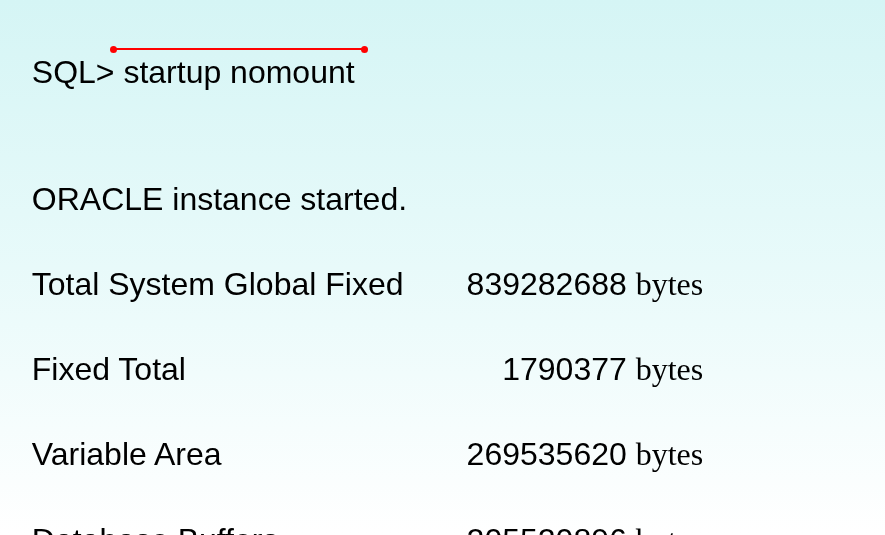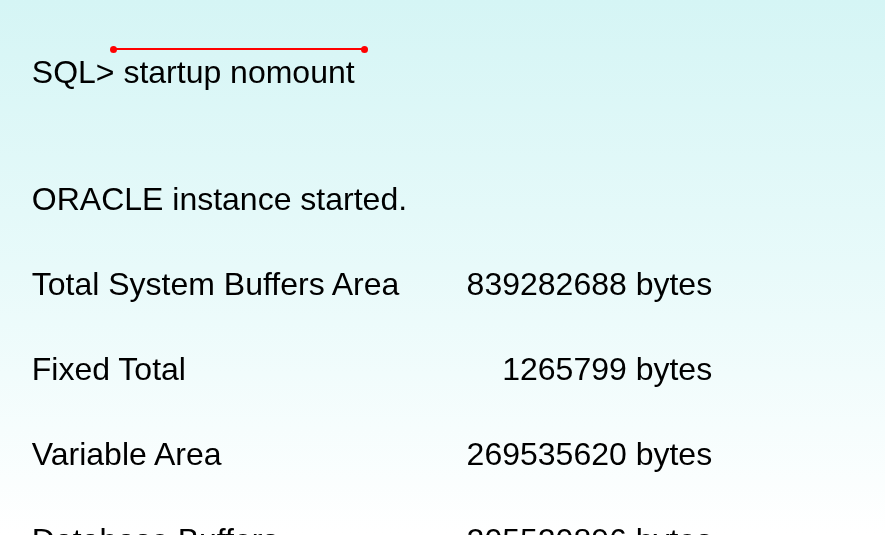--- a/index.html
+++ b/index.html
@@ -57,45 +57,46 @@
       display: inline-block;
       width: 420px;
     }
     .mem-value {
       display: inline-block;
       text-align: right;
       width: 175px;
     }
     .mem-unit {
       display: inline;
+      font-family: Liberation Serif, serif;
     }
     .u1 {
       top: 40px;
       left: 99px;
       width: 252px;
     }
   </style>
 </head>
 <body>
 
 <div class="line">
   <span class="prompt">SQL&gt;</span><span> </span><span class="cmd">startup nomount</span>
   <div class="underline u1"></div>
 </div>
 
 <div class="line">
   <span>ORACLE instance started.</span>
 </div>
 
 <div class="mem-row">
-  <span class="mem-label">Total System Buffers Area</span><span class="mem-value">839282688</span> <span class="mem-unit">bytes</span>
+  <span class="mem-label">Total System Global Fixed</span><span class="mem-value">839282688</span> <span class="mem-unit">bytes</span>
 </div>
 
 <div class="mem-row">
-  <span class="mem-label">Fixed Total</span><span class="mem-value">1265799</span> <span class="mem-unit">bytes</span>
+  <span class="mem-label">Fixed Total</span><span class="mem-value">1790377</span> <span class="mem-unit">bytes</span>
 </div>
 
 <div class="mem-row">
   <span class="mem-label">Variable Area</span><span class="mem-value">269535620</span> <span class="mem-unit">bytes</span>
 </div>
 
 <div class="mem-row">
   <span class="mem-label">Database Buffers</span><span class="mem-value">205520896</span> <span class="mem-unit">bytes</span>
 </div>
 

